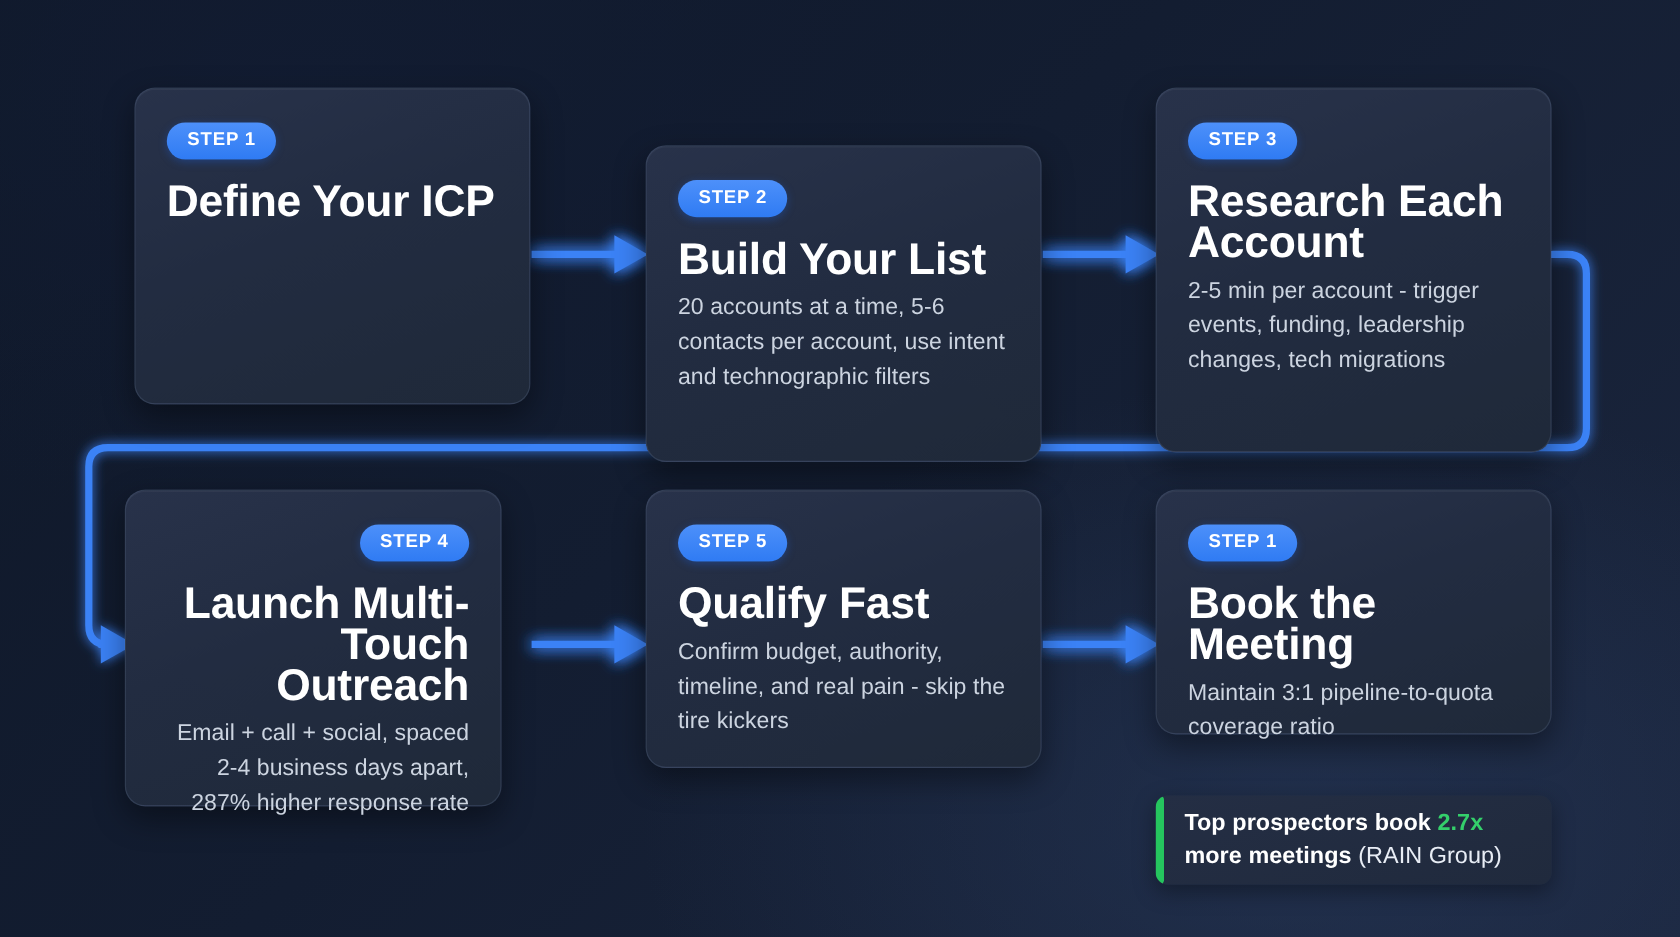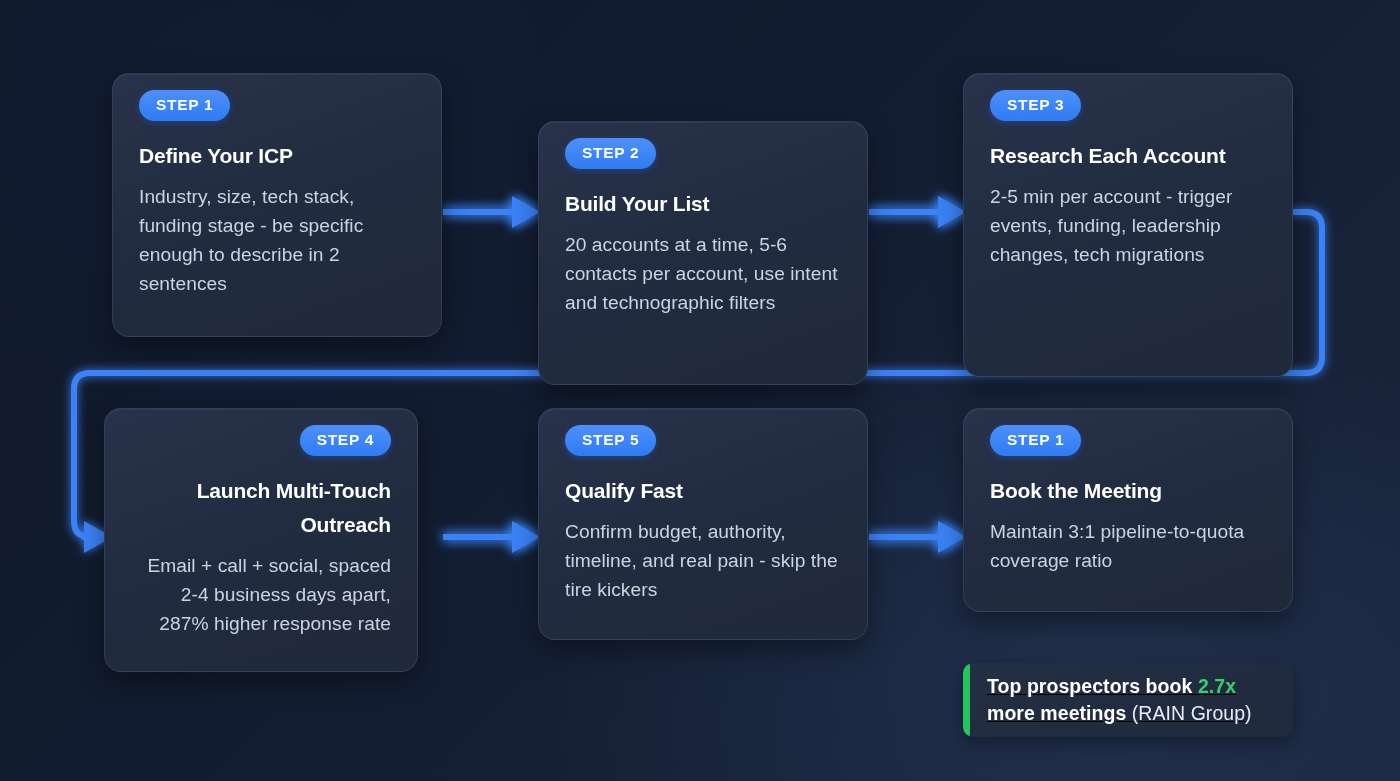--- a/index.html
+++ b/index.html
@@ -17,38 +17,38 @@
   
   .connectors { position:absolute; inset:0; z-index:1; pointer-events:none; }
 
   
   .card {
     position:absolute;
     background:linear-gradient(160deg,#28324a 0%,#222c41 45%,#1f2939 100%);
     border:1px solid rgba(120,140,175,0.20);
     border-radius:17px;
     box-shadow:0 10px 26px rgba(0,0,0,0.40), inset 0 1px 0 rgba(255,255,255,0.045);
-    padding:16px 26px 26px 26px;
+    padding:28px 26px 26px 26px;
     z-index:3;
   }
   .badge {
     display:inline-block;
     background:linear-gradient(180deg,#4d90fa 0%,#2f7bf3 100%);
     color:#ffffff;
     font-size:15.5px;
     font-weight:bold;
     letter-spacing:0.7px;
     padding:7px 17px 8px 17px;
     border-radius:999px;
     box-shadow:0 2px 7px rgba(30,90,200,0.42);
     line-height:1;
   }
   .card-title {
     color:#ffffff;
-    font-size:21px;
+    font-size:37px;
     font-weight:bold;
     line-height:34px;
     letter-spacing:-0.2px;
     margin-top:18px;
   }
   .card-desc {
     color:#ccd4e0;
     font-size:19.2px;
     line-height:29px;
     margin-top:9px;
@@ -69,21 +69,20 @@
     position:absolute;
     left:963px; top:663px;
     width:330px; height:74px;
     background:linear-gradient(160deg,#242e44 0%,#202a3d 100%);
     border-radius:10px;
     display:flex;
     align-items:center;
     overflow:hidden;
     z-index:3;
     box-shadow:0 6px 18px rgba(0,0,0,0.35);
-    text-decoration:underline;
   }
   .callout-bar {
     width:7px;
     align-self:stretch;
     background:#25c55e;
     border-radius:4px;
     flex:0 0 7px;
   }
   .callout-text {
     padding:0 14px 0 17px;
@@ -143,21 +142,20 @@
 
     <g filter="url(#glow)">
       <line x1="869" y1="537" x2="944" y2="537" stroke="#3b82f6" stroke-width="6"></line>
       <polygon points="938,521 966,537 938,553" fill="#3b82f6"></polygon>
     </g>
   </svg>
 
   <div class="card" id="card-1">
     <span class="badge">STEP 1</span>
     <div class="card-title">Define Your ICP</div>
-    <div class="card-desc">Industry, size, tech stack, funding stage - be specific enough to describe in 2 sentences</div>
   </div>
 
   <div class="card" id="card-2">
     <span class="badge">STEP 2</span>
     <div class="card-title">Build Your List</div>
     <div class="card-desc">20 accounts at a time, 5-6 contacts per account, use intent and technographic filters</div>
   </div>
 
   <div class="card" id="card-3">
     <span class="badge">STEP 3</span>

